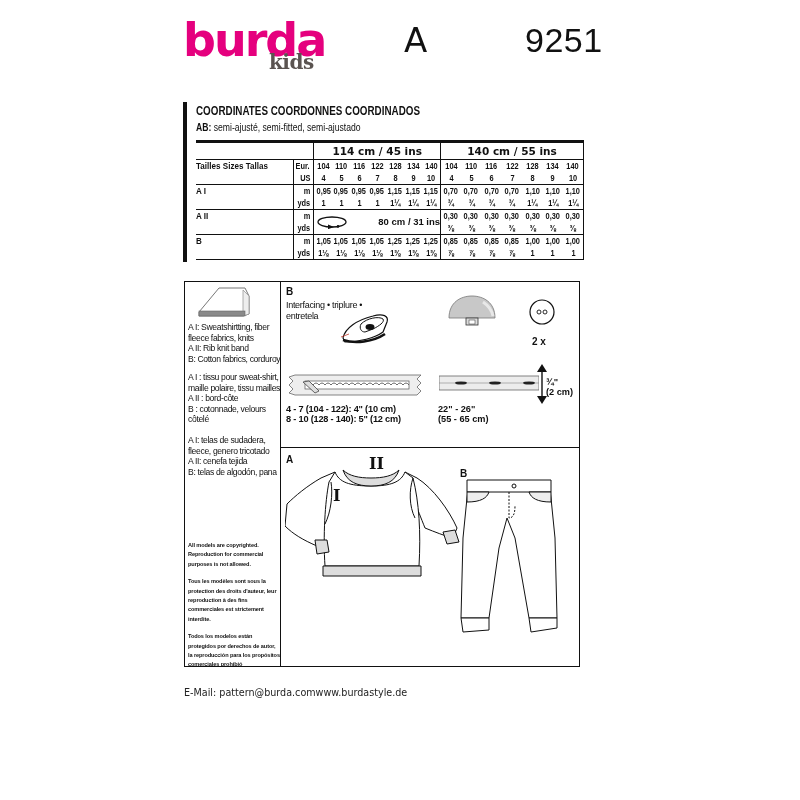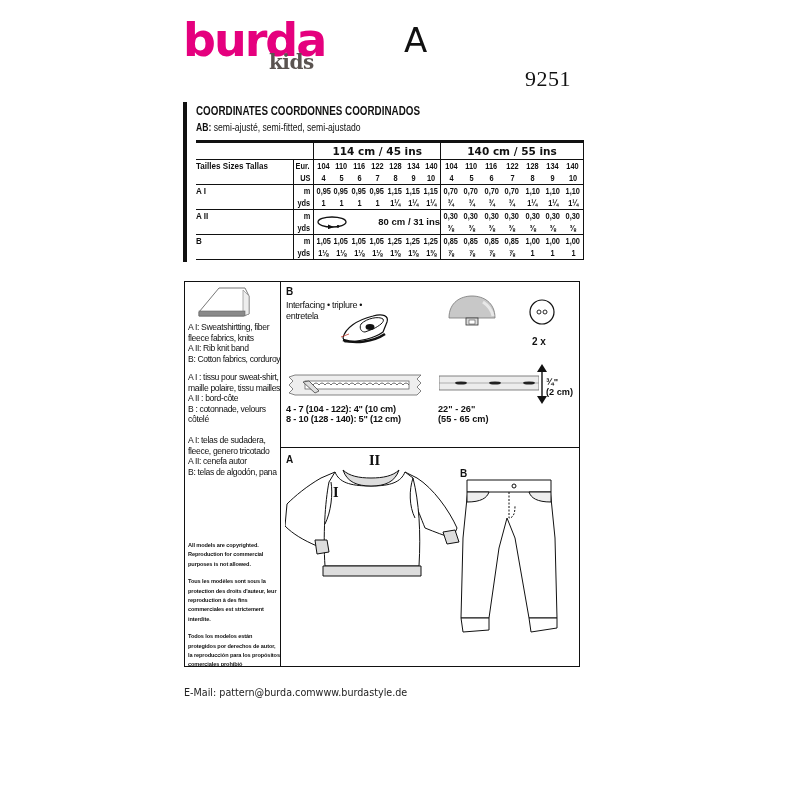--- a/index.html
+++ b/index.html
@@ -3,21 +3,21 @@
 <meta charset="utf-8">
 <style>
   html, body { margin: 0; padding: 0; background: #ffffff; }
   body { width: 800px; height: 800px; position: relative; overflow: hidden; font-family: "Liberation Sans", sans-serif; color: #111; }
 
   
   .logo { position: absolute; left: 183px; top: 14px; width: 140px; height: 60px; }
   .logo-burda { position: absolute; left: 0; top: 0; font-family: "DejaVu Sans", sans-serif; font-weight: bold; font-size: 46px; color: #e5007e; letter-spacing: -2px; line-height: 52px; }
   .logo-kids { position: absolute; left: 86px; top: 36px; font-family: "DejaVu Serif", serif; font-weight: bold; font-size: 20px; color: #5a5350; letter-spacing: -0.5px; text-align: right; }
   .view-letter { position: absolute; left: 404px; top: 20px; font-family: "DejaVu Sans", sans-serif; font-size: 34px; line-height: 40px; color: #111; }
-  .pattern-number { position: absolute; left: 525px; top: 20px; font-family: Liberation Serif, serif; font-size: 22px; line-height: 40px; color: #111; letter-spacing: 0.5px; margin-top: 39px; }
+  .pattern-number { position: absolute; left: 525px; top: 20px; font-family: Liberation Sans, sans-serif; font-size: 34px; line-height: 40px; color: #111; letter-spacing: 0.5px; }
 
   
   .yard-bar { position: absolute; left: 183px; top: 102px; width: 4px; height: 160px; background: #111; }
   .yard-title { position: absolute; left: 196px; top: 104px; font-family: "Liberation Sans", sans-serif; font-weight: bold; font-size: 12px; letter-spacing: 0px; transform: scaleX(0.82); transform-origin: left; white-space: nowrap; }
   .yard-sub { position: absolute; left: 196px; top: 121px; font-size: 10.5px; white-space: nowrap; transform: scaleX(0.82); transform-origin: left; }
   .yard-sub b { font-weight: bold; }
 
   table.yardage { position: absolute; left: 196px; top: 140px; width: 388px; border-collapse: collapse; font-family: "Liberation Sans", sans-serif; font-size: 9.5px; }
   table.yardage td { padding: 0; height: 12px; line-height: 12px; white-space: nowrap; }
   .thick-top { border-top: 3px solid #111; }
@@ -46,21 +46,21 @@
   .notions .sec { position: absolute; left: 5px; top: 4px; font-weight: bold; font-size: 10px; }
   .interfacing { position: absolute; left: 5px; top: 18px; font-size: 9px; line-height: 10.5px; letter-spacing: -0.3px; }
   .zipper-text { position: absolute; left: 5px; top: 122px; font-weight: bold; font-size: 9.2px; line-height: 10px; letter-spacing: -0.2px; white-space: nowrap; }
   .elastic-text { position: absolute; left: 157px; top: 122px; font-weight: bold; font-size: 9.2px; line-height: 10px; white-space: nowrap; }
   .button-count { position: absolute; left: 251px; top: 54px; font-weight: bold; font-size: 10px; }
   .elastic-width { position: absolute; left: 265px; top: 95px; font-weight: bold; font-size: 9.2px; line-height: 10px; white-space: nowrap; }
 
   .views { position: absolute; left: 96px; top: 166px; width: 298px; height: 218px; }
   .views .va { position: absolute; left: 5px; top: 6px; font-weight: bold; font-size: 10px; }
   .views .vb { position: absolute; left: 179px; top: 20px; font-weight: bold; font-size: 10px; }
-  .piece-label { position: absolute; font-family: "DejaVu Serif", serif; font-weight: bold; font-size: 12px; }
+  .piece-label { position: absolute; font-family: "DejaVu Serif", serif; font-weight: bold; font-size: 16px; }
 
   
   .footer { position: absolute; left: 184px; top: 686px; width: 438px; font-family: "DejaVu Sans", sans-serif; font-size: 9.6px; line-height: 14px; color: #222; }
   .footer .line1 { white-space: nowrap; letter-spacing: -0.15px; }
   .footer .line2 { display: flex; justify-content: flex-start; }
 </style>
 </head>
 <body>
 
 <div class="logo">
@@ -259,21 +259,21 @@
     </div>
     <div class="fabric-text" style="top:40px;">
       <div>A I: Sweatshirtting, fiber</div>
       <div>fleece fabrics, knits</div>
       <div>A II: Rib knit band</div>
       <div>B: Cotton fabrics, corduroy</div>
     </div>
     <div class="fabric-text" style="top:153px;">
       <div>A I: telas de sudadera,</div>
       <div>fleece, genero tricotado</div>
-      <div>A II: cenefa autor</div>
+      <div>A II: cenefa tejida</div>
       <div>B: telas de algodón, pana</div>
     </div>
     <div class="copyright-text" style="top:259px;">
       <p>All models are copyrighted. Reproduction for commercial purposes is not allowed.</p>
       <p>Tous les modèles sont sous la protection des droits d'auteur, leur reproduction à des fins commerciales est strictement interdite.</p>
       <p>Todos los modelos están protegidos por derechos de autor, la reproducción para los propósitos comerciales prohibió</p>
     </div>
   </div>
 
   <div class="notions">

